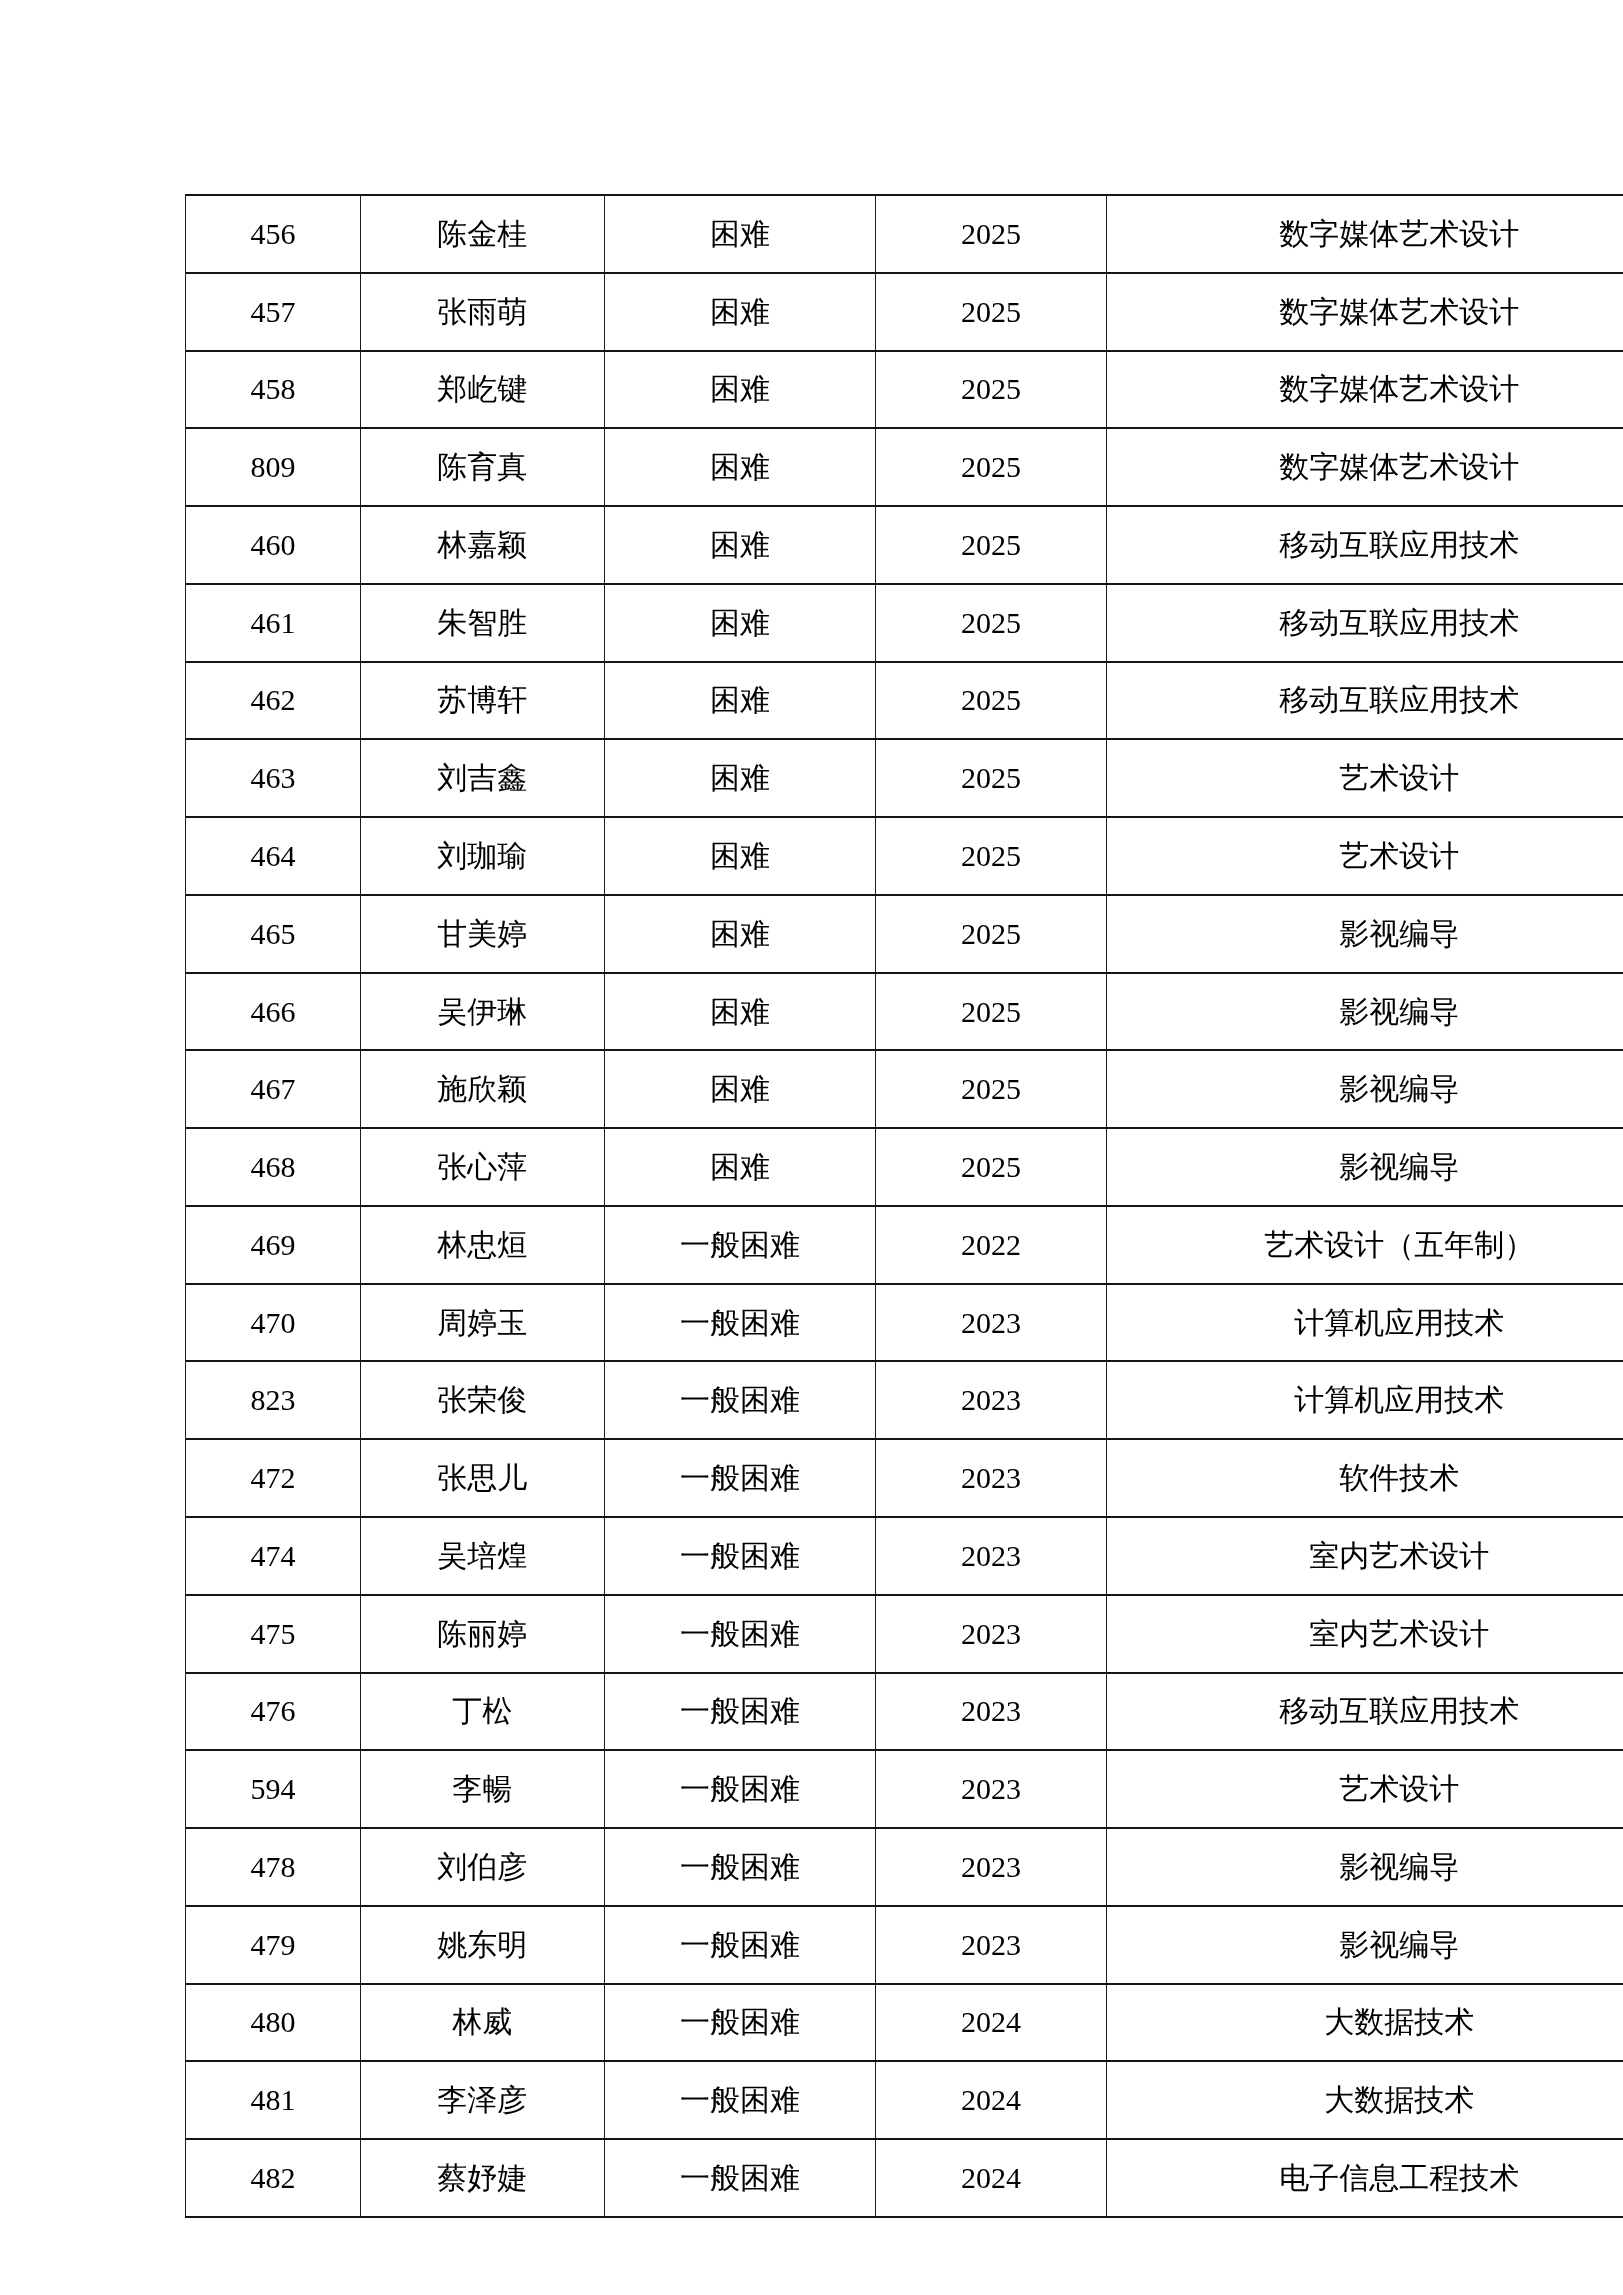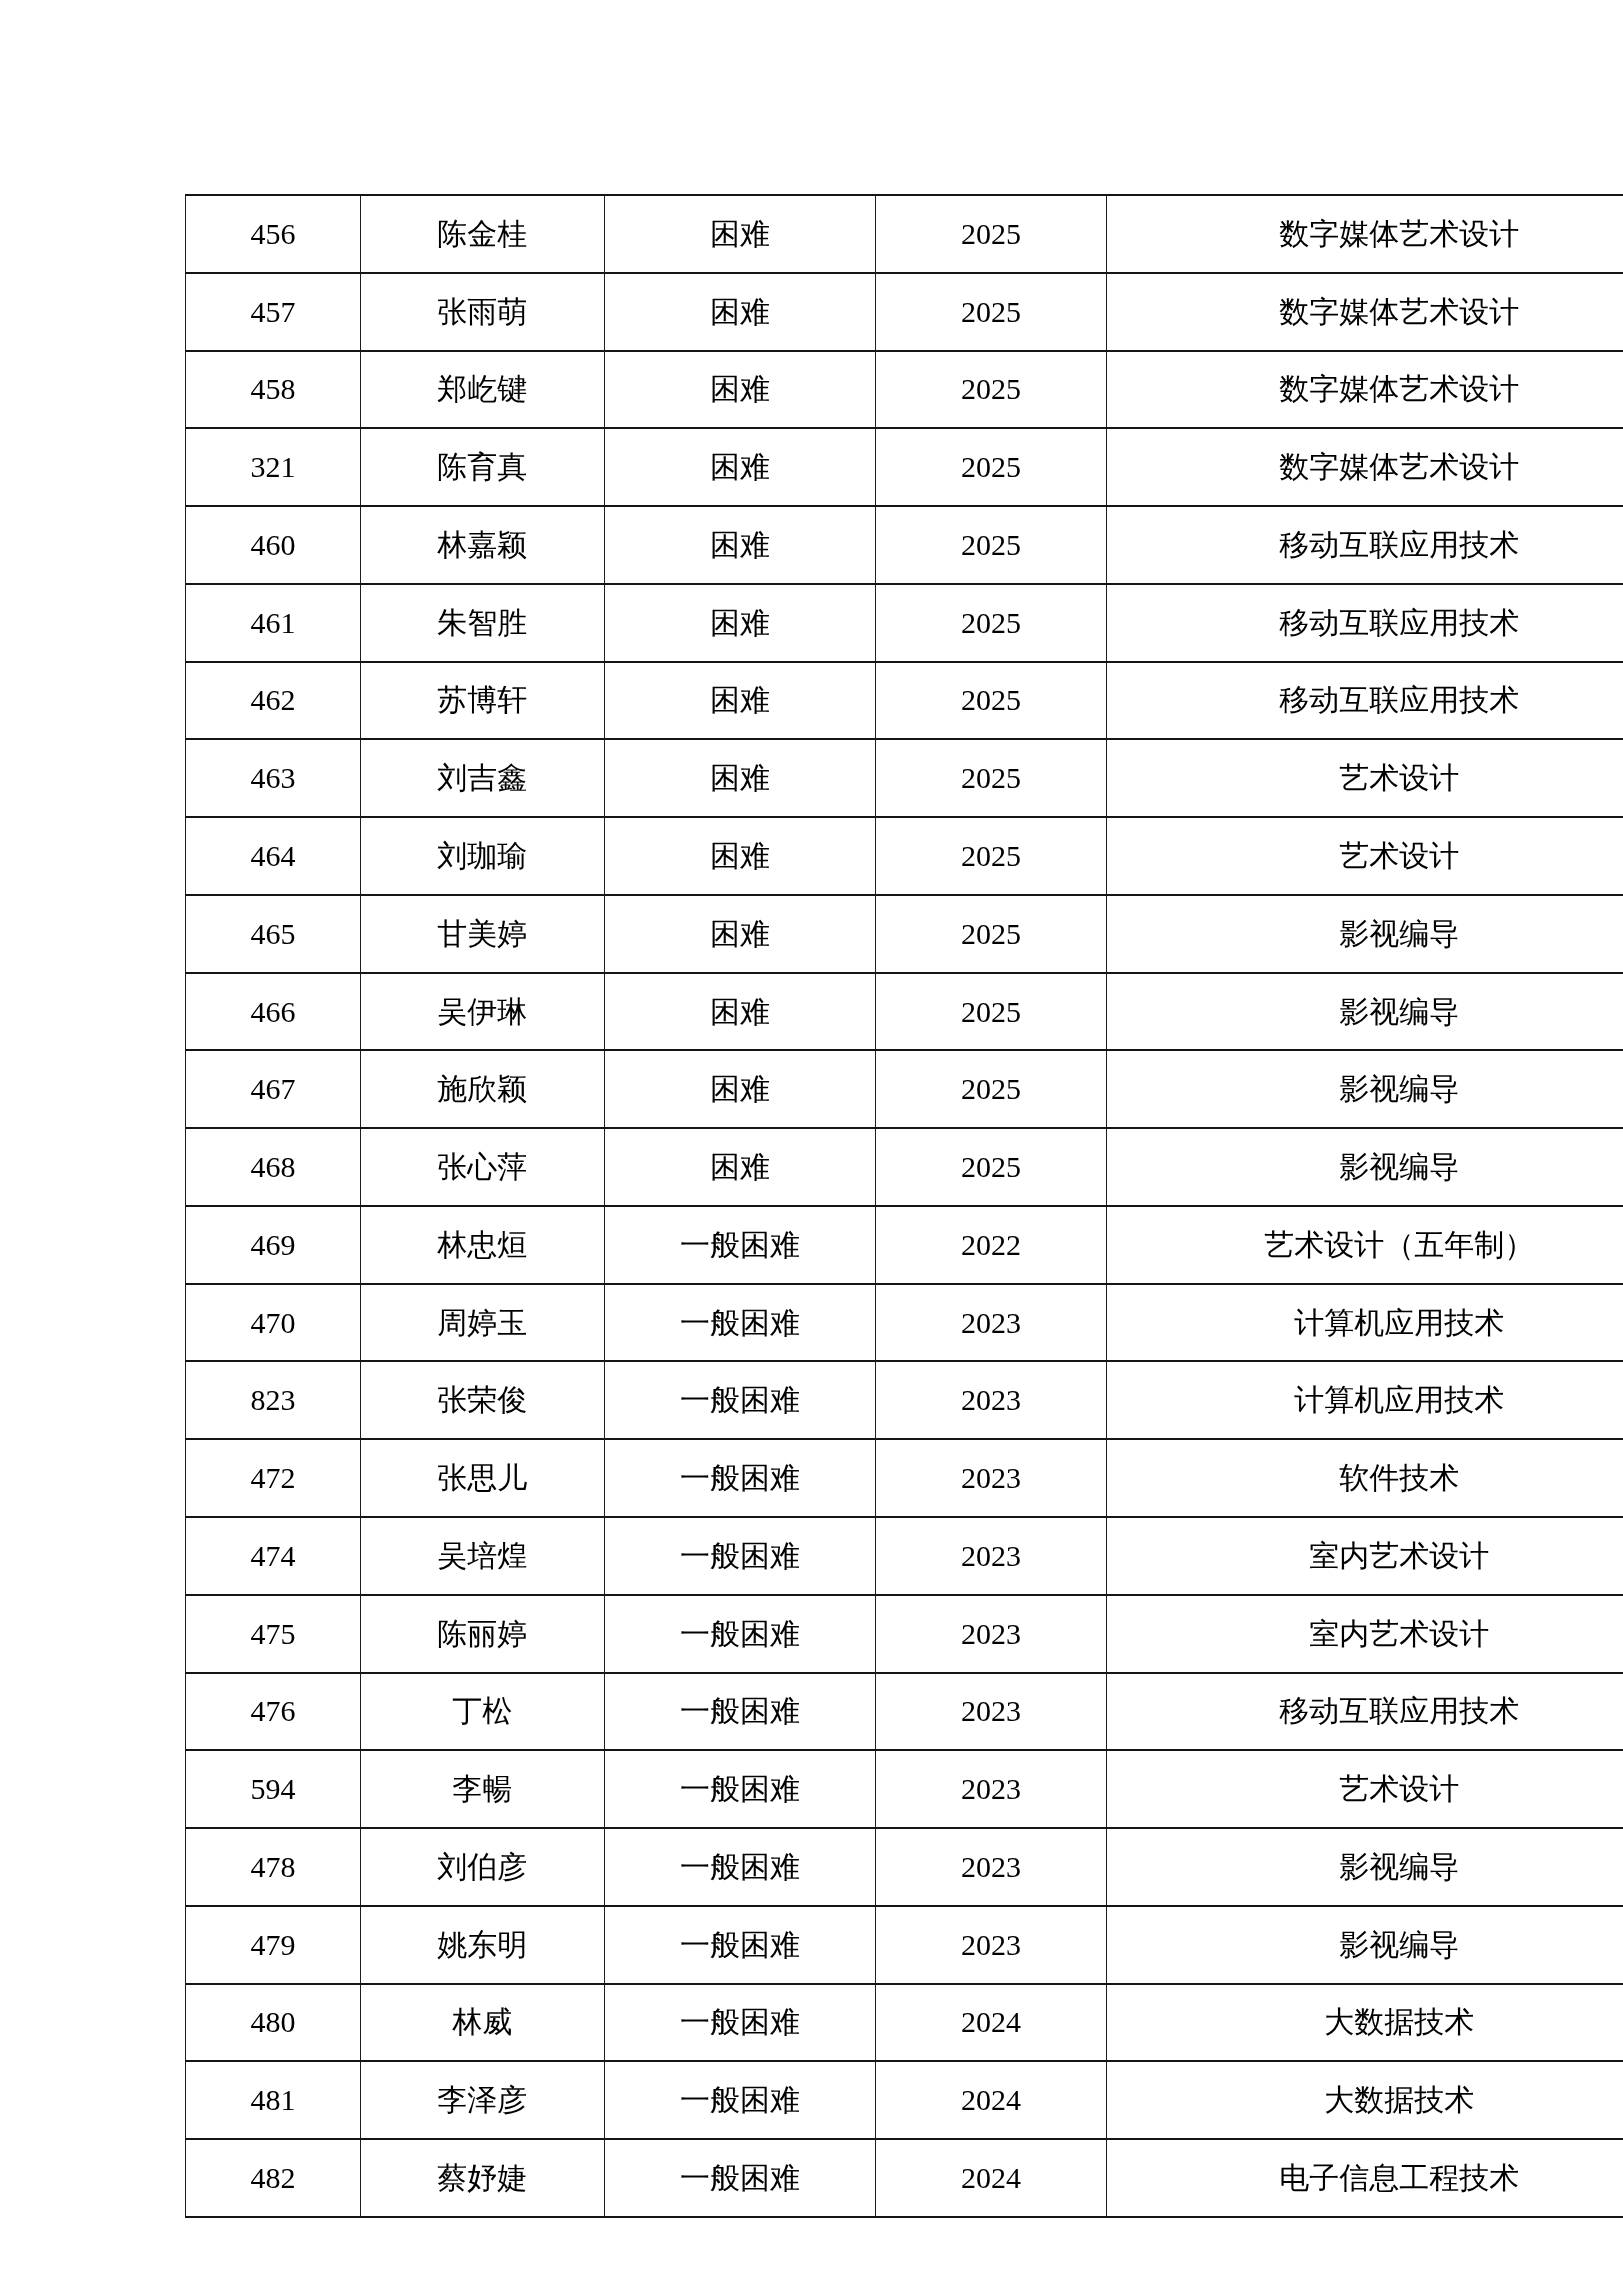--- a/index.html
+++ b/index.html
@@ -78,21 +78,21 @@
 
   <tr>
     <td>458</td>
     <td>郑屹键</td>
     <td>困难</td>
     <td>2025</td>
     <td>数字媒体艺术设计</td>
   </tr>
 
   <tr>
-    <td>321</td>
+    <td>809</td>
     <td>陈育真</td>
     <td>困难</td>
     <td>2025</td>
     <td>数字媒体艺术设计</td>
   </tr>
 
   <tr>
     <td>460</td>
     <td>林嘉颖</td>
     <td>困难</td>

